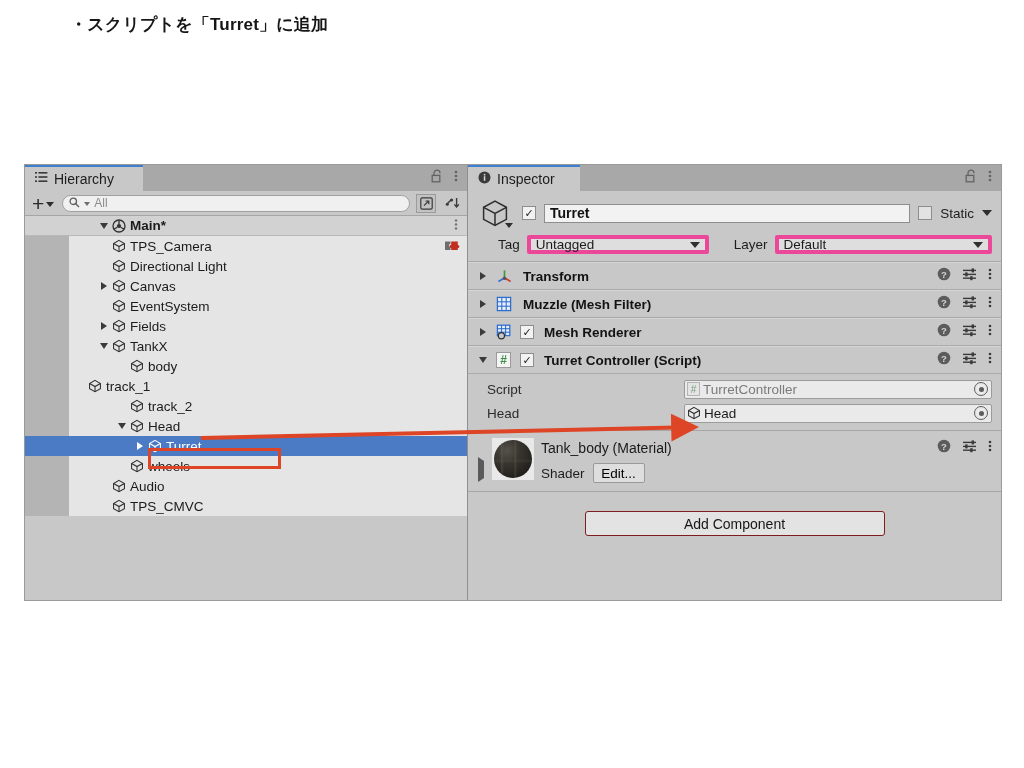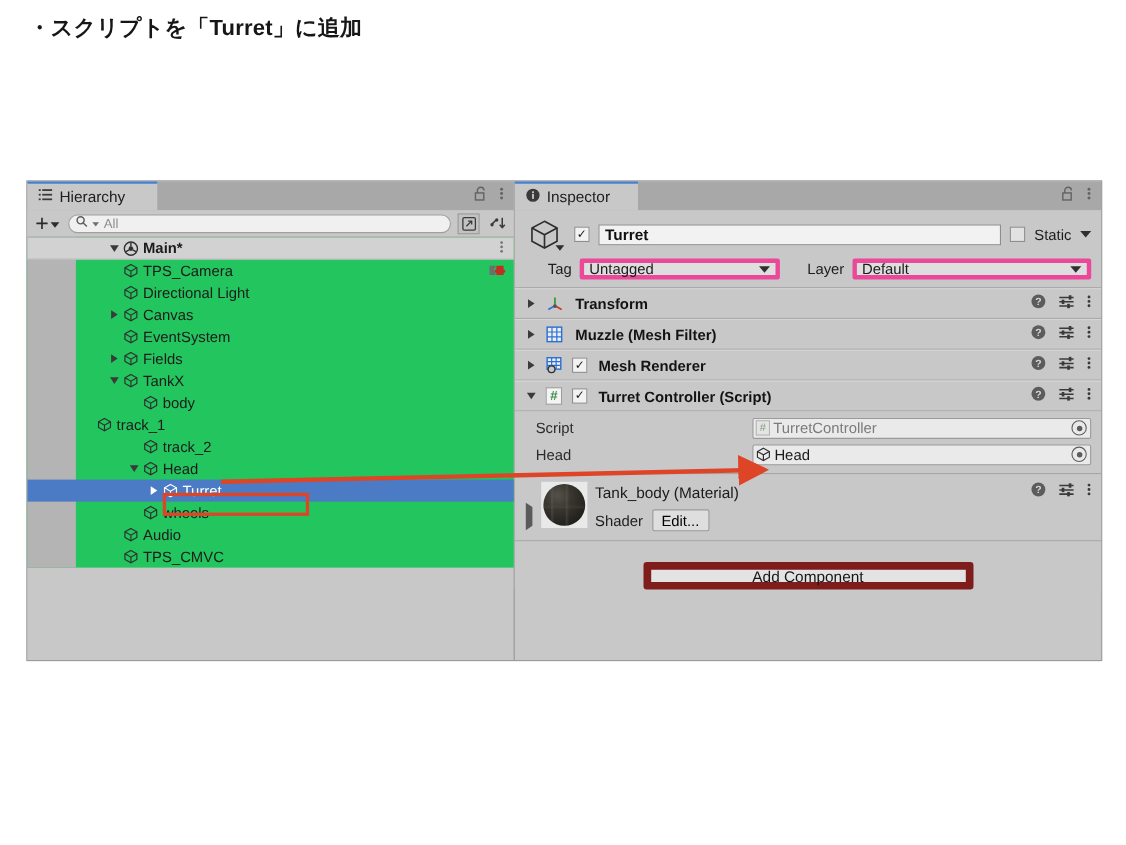--- a/index.html
+++ b/index.html
@@ -10,26 +10,27 @@
     overflow: hidden;
   }
 
   
   .slide-text {
     position: absolute;
     left: 26px; top: 12px;
     width: 700px;
   }
   .slide-line {
-    font-size: 20px;
+    font-size: 17px;
     font-weight: bold;
     color: #161616;
     line-height: 1.48;
     white-space: nowrap;
     letter-spacing: 0.2px;
+    margin-left: 44px;
   }
   .hl-red { color: #e8432a; }
 
   
   .editor {
     position: absolute;
     left: 24px; top: 164px;
     width: 978px; height: 437px;
     background: #c8c8c8;
     border: 1px solid #9a9a9a;
@@ -120,21 +121,21 @@
     background: #c2c2c2;
     border: 1px solid #9b9b9b;
     display: flex; align-items: center; justify-content: center;
   }
   .tb-btn2 {
     width: 24px; height: 19px;
     display: flex; align-items: center; justify-content: center;
   }
 
   
-  .tree { position: relative; background: #22c55e; }
+  .tree { position: relative; background: #e5e5e5; }
   .tree-gutter {
     position: absolute;
     left: 0; top: 0; bottom: 0;
     width: 44px;
     background: #b4b4b4;
   }
   .row {
     position: relative;
     height: 20px;
     display: flex;
@@ -374,21 +375,21 @@
   .addcomp-wrap {
     background: #c8c8c8;
     border-top: 1px solid #a6a6a6;
     padding: 19px 0 0 0;
     display: flex;
     justify-content: center;
   }
   .addcomp-btn {
     width: 300px; height: 25px;
     background: #e3e3e3;
-    border: 7px solid #7f1d1d;
+    border: 1px solid #7f1d1d;
     border-radius: 3px;
     display: flex; align-items: center; justify-content: center;
     font-size: 14px;
     color: #161616;
   }
 
   
   .anno-layer {
     position: absolute;
     left: 0; top: 0;

